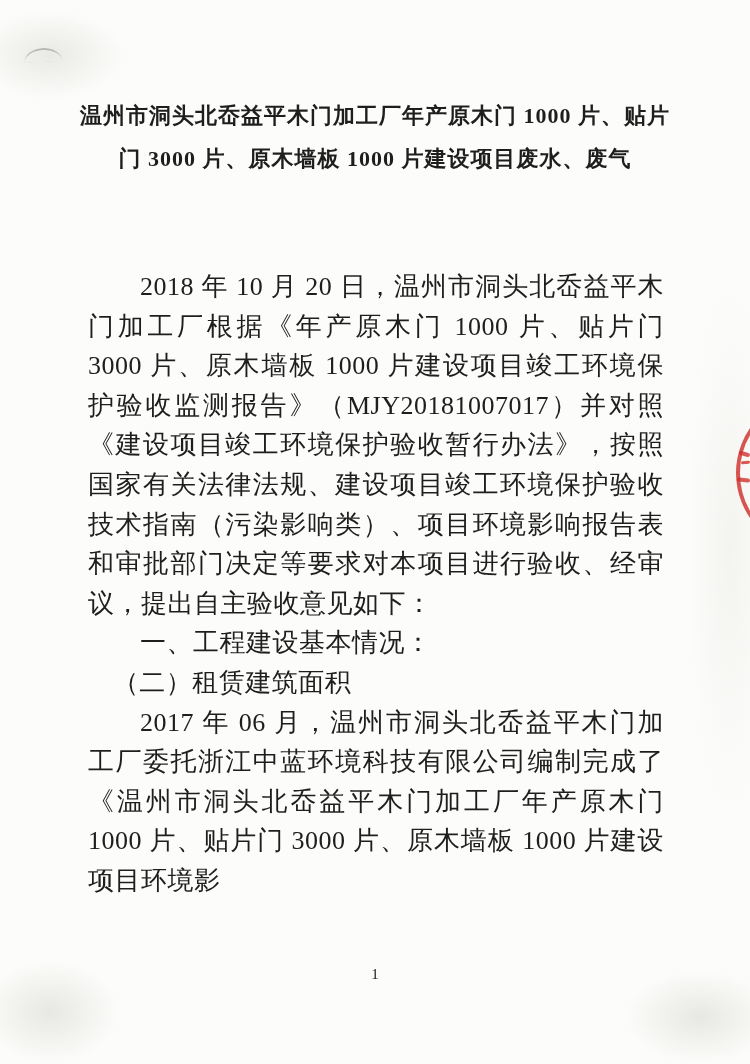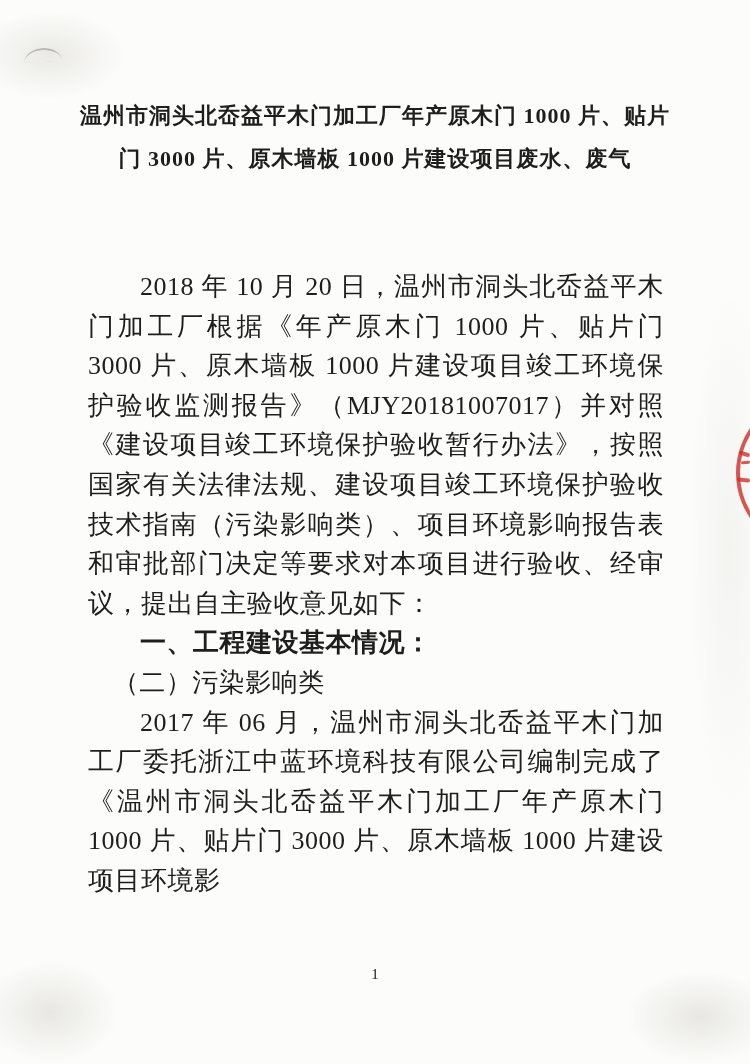--- a/index.html
+++ b/index.html
@@ -41,21 +41,21 @@
   .tline{display:block;}
   
   .doc-body{
     position:absolute;top:248px;left:88px;width:576px;
     font-size:26px;line-height:39.6px;
     text-align:justify;letter-spacing:0.5px;margin-top:19px;
   }
   .para{margin:0;}
   .indent2{text-indent:2em;}
   .indent1{text-indent:0.95em;}
-  .bold{font-weight:bold;}
+  .bold{font-weight:normal;}
   
   .stamp{
     position:absolute;left:736px;top:394px;
     width:150px;height:150px;
     border:4px solid rgba(206,44,40,0.80);
     border-radius:50%;
     background:transparent;
   }
   .stamp-frag{
     position:absolute;
@@ -84,21 +84,21 @@
   <div class="pencil-mark"></div>
 
   <h1 class="title">
     <span class="tline">温州市洞头北岙益平木门加工厂年产原木门 1000 片、贴片</span>
     <span class="tline">门 3000 片、原木墙板 1000 片建设项目废水、废气</span>
   </h1>
 
   <div class="doc-body">
     <p class="para indent2">2018 年 10 月 20 日，温州市洞头北岙益平木门加工厂根据《年产原木门 1000 片、贴片门 3000 片、原木墙板 1000 片建设项目竣工环境保护验收监测报告》（MJY20181007017）并对照《建设项目竣工环境保护验收暂行办法》，按照国家有关法律法规、建设项目竣工环境保护验收技术指南（污染影响类）、项目环境影响报告表和审批部门决定等要求对本项目进行验收、经审议，提出自主验收意见如下：</p>
     <p class="para indent2 bold">一、工程建设基本情况：</p>
-    <p class="para indent1">（二）污染影响类</p>
+    <p class="para indent1">（二）租赁建筑面积</p>
     <p class="para indent2">2017 年 06 月，温州市洞头北岙益平木门加工厂委托浙江中蓝环境科技有限公司编制完成了《温州市洞头北岙益平木门加工厂年产原木门 1000 片、贴片门 3000 片、原木墙板 1000 片建设项目环境影</p>
   </div>
 
   <div class="stamp"></div>
   <div class="stamp-frag f1"></div>
   <div class="stamp-frag f2"></div>
   <div class="stamp-frag f3"></div>
 
   <div class="pagenum">1</div>
 

